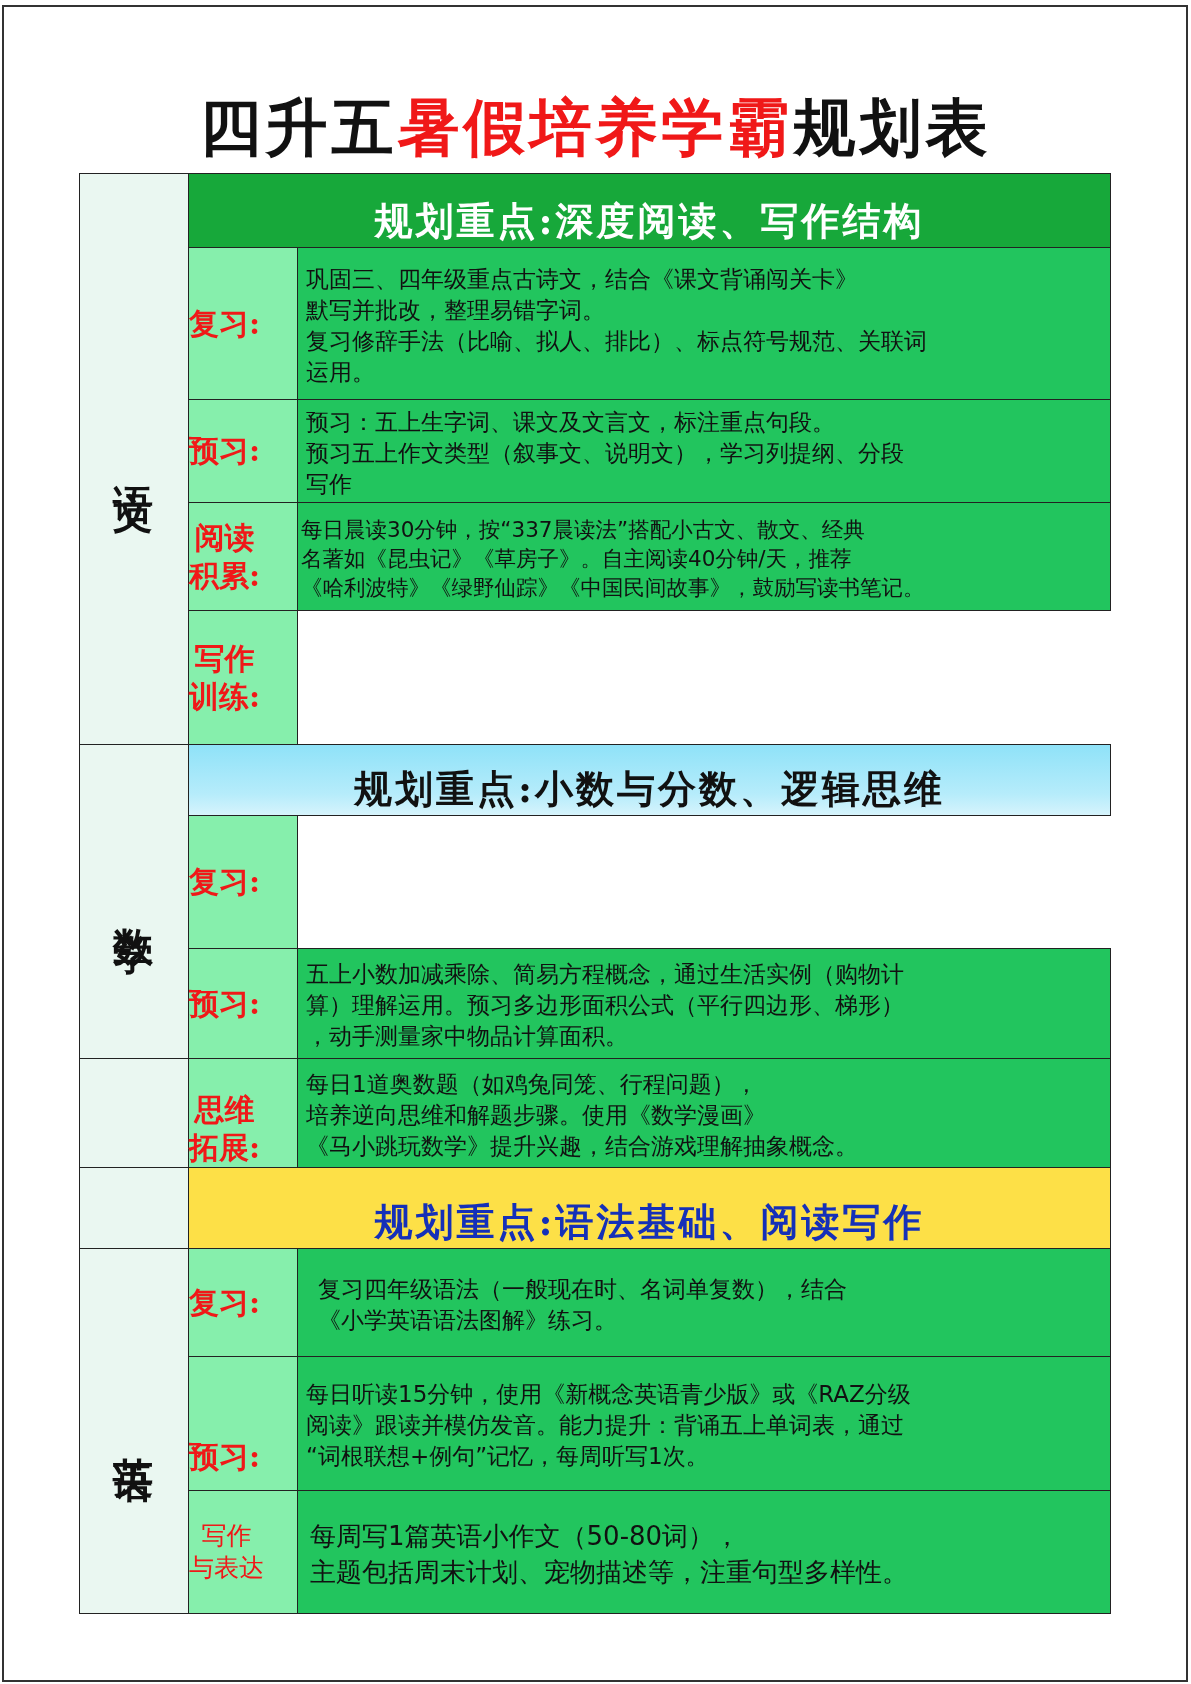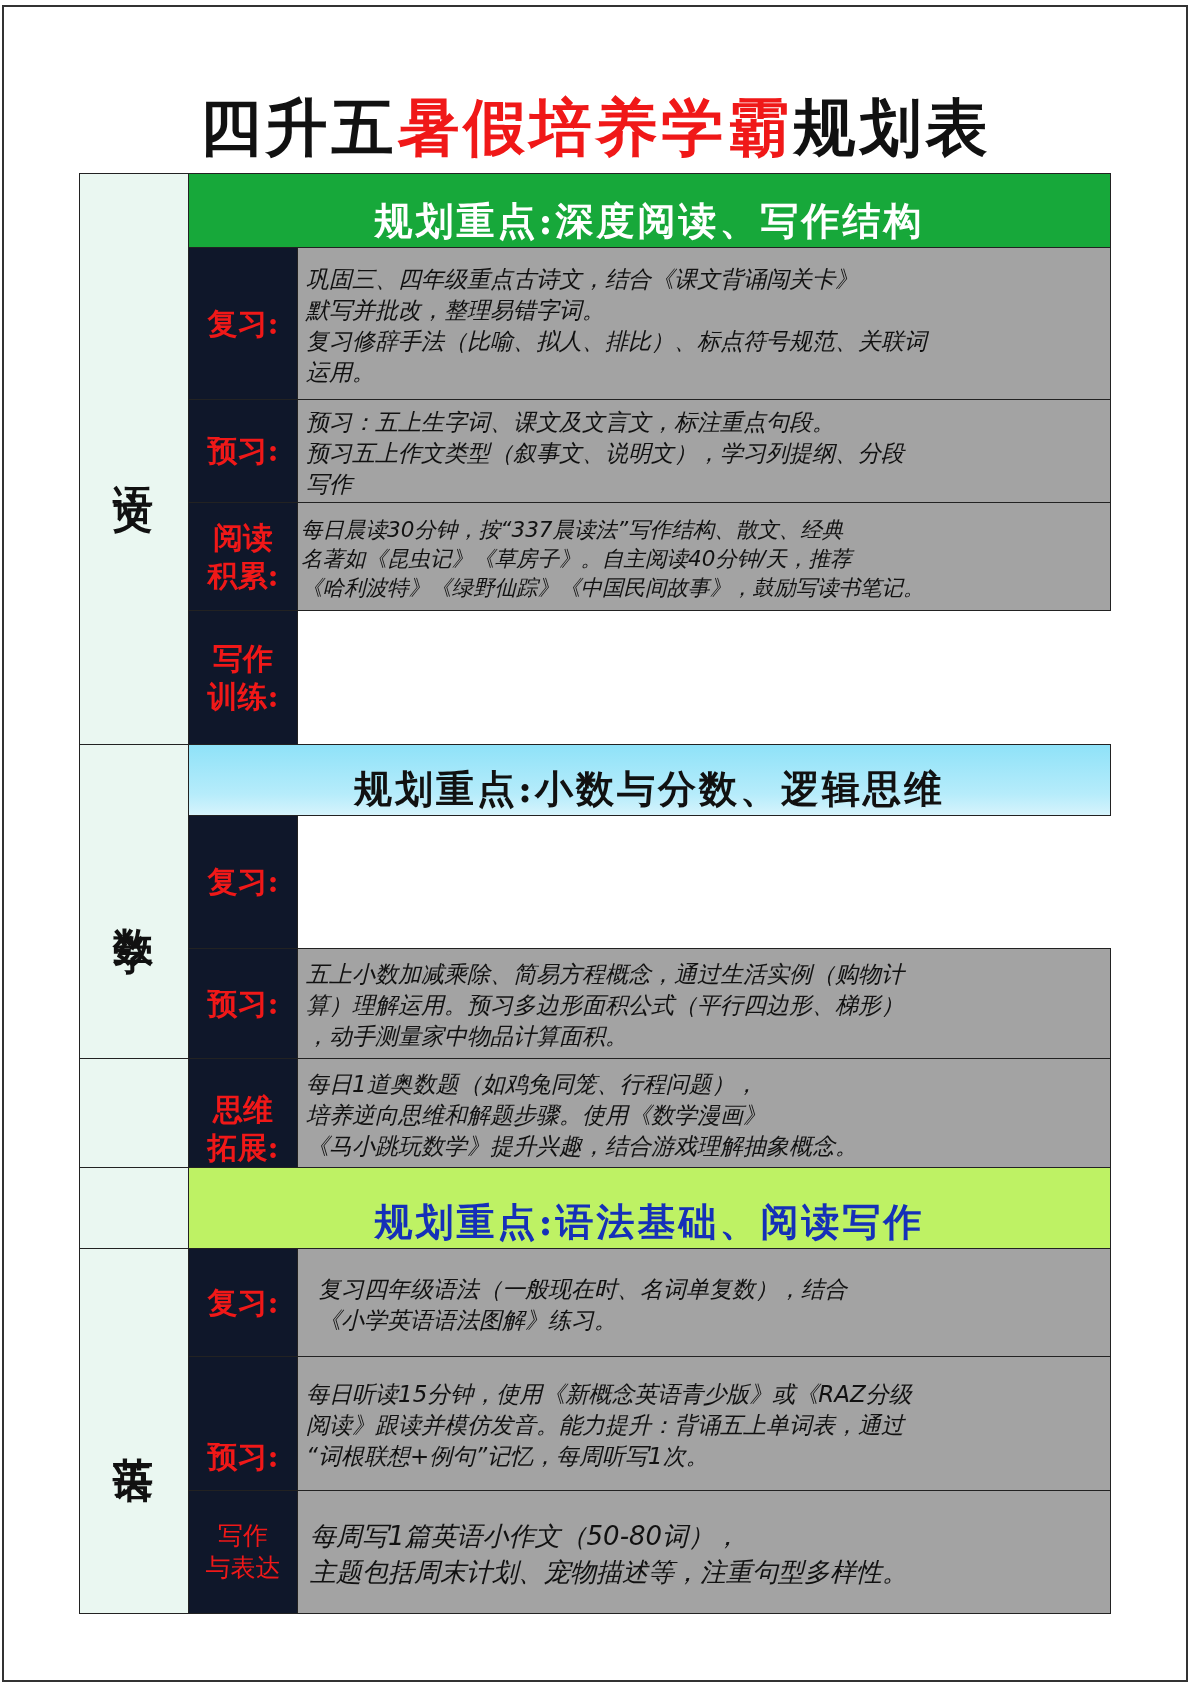--- a/index.html
+++ b/index.html
@@ -35,37 +35,36 @@
     font-family: "DejaVu Serif", "Liberation Serif", serif;
   }
 
   .focus-bar {
     display: flex; align-items: flex-end; justify-content: center;
     font-size: 38px; font-weight: bold; letter-spacing: 3px;
     font-family: "DejaVu Serif", "Liberation Serif", serif;
   }
   .focus-green { background: #17a83a; color: #ffffff; }
   .focus-blue { background: linear-gradient(180deg, #8fe2f8 0%, #b6ecfb 70%, #d6f4fc 100%); color: #111; }
-  .focus-lavender { background: #bef264; color: #1530b8; }
+  .focus-lavender { background: #fde047; color: #1530b8; }
 
   .label-cell {
-    background: #0f172a;
-    display: flex; align-items: center; justify-content: center; text-align: center;
+    background: #86efac;
+    display: flex; align-items: center; text-align: center;
     color: #f01818; font-weight: bold; font-size: 30px; line-height: 38px;
     font-family: "DejaVu Serif", "Liberation Serif", serif;
-    padding: 0 8px;
+    padding: 0 0;
   }
   .label-cell.small { font-size: 25px; line-height: 32px; font-weight: normal; }
   .label-cell.bottom { align-items: flex-end; padding-bottom: 14px; }
 
   .content-cell {
-    background: #a3a3a3;
+    background: #22c55e;
     display: flex; align-items: center;
     padding: 4px 6px 0 8px;
-    font-style: italic;
   }
   .content-text {
     font-size: 23px; line-height: 31px; color: #111; white-space: pre-line;
   }
   .content-text.lg { font-size: 27px; line-height: 36px; }
   .content-text.sm { font-size: 21.5px; line-height: 29px; }
 </style>
 </head>
 <body>
 
@@ -101,21 +100,21 @@
     <div class="content-text">预习：五上生字词、课文及文言文，标注重点句段。
 预习五上作文类型（叙事文、说明文），学习列提纲、分段
 写作</div>
   </div>
 
   <div class="cell label-cell" style="left:109px; top:329px; width:110px; height:109px; white-space:pre-line;">
     <span>阅读
 积累:</span>
   </div>
   <div class="cell content-cell" style="left:218px; top:329px; width:814px; height:109px; padding-left:3px;">
-    <div class="content-text sm">每日晨读30分钟，按“337晨读法”写作结构、散文、经典
+    <div class="content-text sm">每日晨读30分钟，按“337晨读法”搭配小古文、散文、经典
 名著如《昆虫记》《草房子》。自主阅读40分钟/天，推荐
 《哈利波特》《绿野仙踪》《中国民间故事》，鼓励写读书笔记。</div>
   </div>
 
   <div class="cell label-cell" style="left:109px; top:437px; width:110px; height:135px; white-space:pre-line;">
     <span>写作
 训练:</span>
   </div>
 
   <div class="cell subject-cell" style="left:0; top:571px; width:110px; height:315px;">

